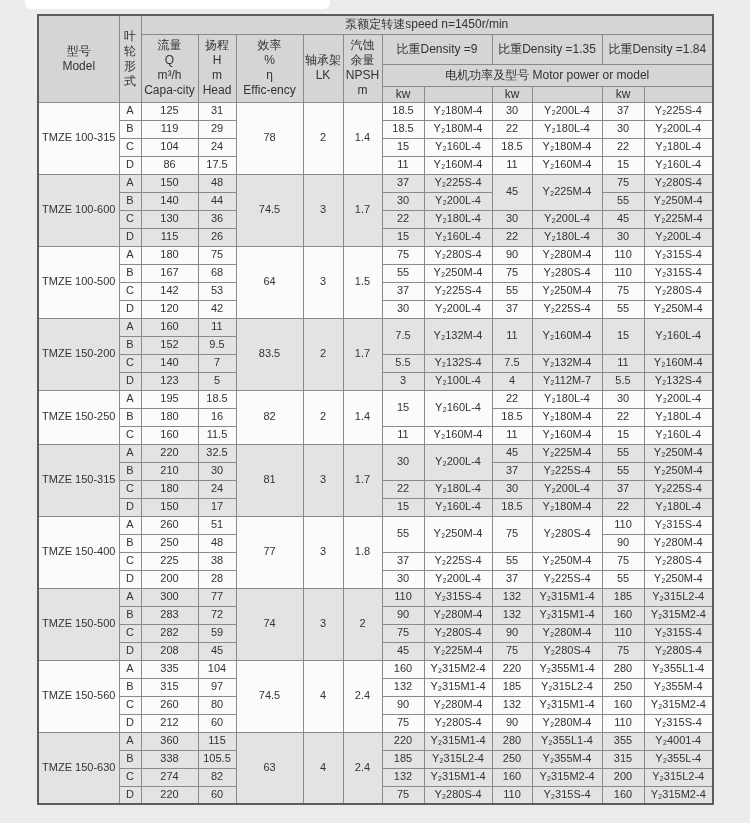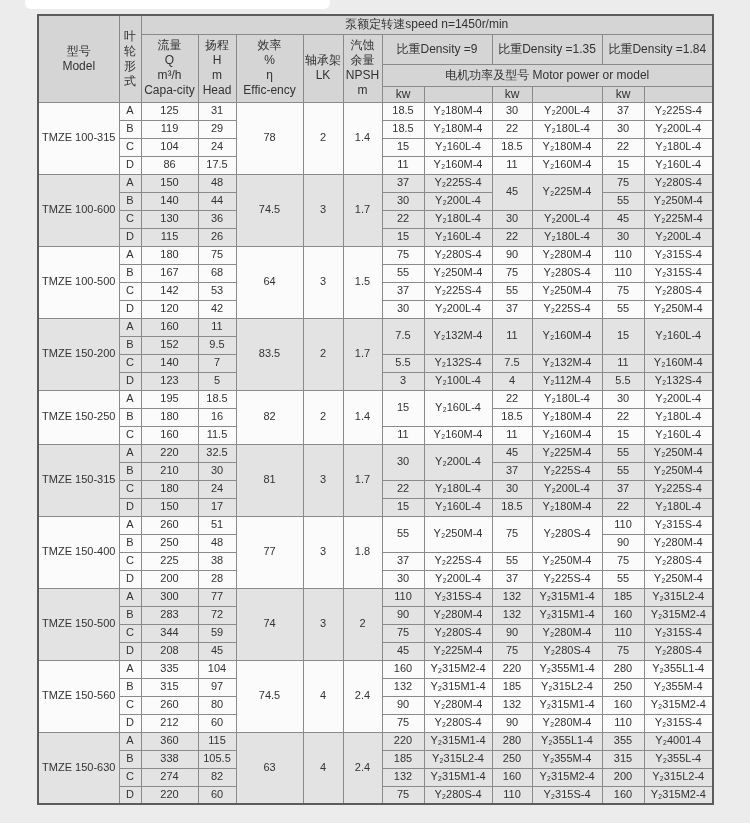--- a/index.html
+++ b/index.html
@@ -289,21 +289,21 @@
         <td>11</td>
         <td>Y₂160M-4</td>
       </tr>
       <tr class="shaded">
         <td>D</td>
         <td>123</td>
         <td>5</td>
         <td>3</td>
         <td>Y₂100L-4</td>
         <td>4</td>
-        <td>Y₂112M-4</td>
+        <td>Y₂112M-7</td>
         <td>5.5</td>
         <td>Y₂132S-4</td>
       </tr>
       <tr>
         <td rowspan="3" class="model">TMZE 150-250</td>
         <td>A</td>
         <td>195</td>
         <td>18.5</td>
         <td rowspan="3">82</td>
         <td rowspan="3">2</td>
@@ -446,21 +446,21 @@
         <td>72</td>
         <td>90</td>
         <td>Y₂280M-4</td>
         <td>132</td>
         <td>Y₂315M1-4</td>
         <td>160</td>
         <td>Y₂315M2-4</td>
       </tr>
       <tr class="shaded">
         <td>C</td>
-        <td>344</td>
+        <td>282</td>
         <td>59</td>
         <td>75</td>
         <td>Y₂280S-4</td>
         <td>90</td>
         <td>Y₂280M-4</td>
         <td>110</td>
         <td>Y₂315S-4</td>
       </tr>
       <tr class="shaded">
         <td>D</td>

